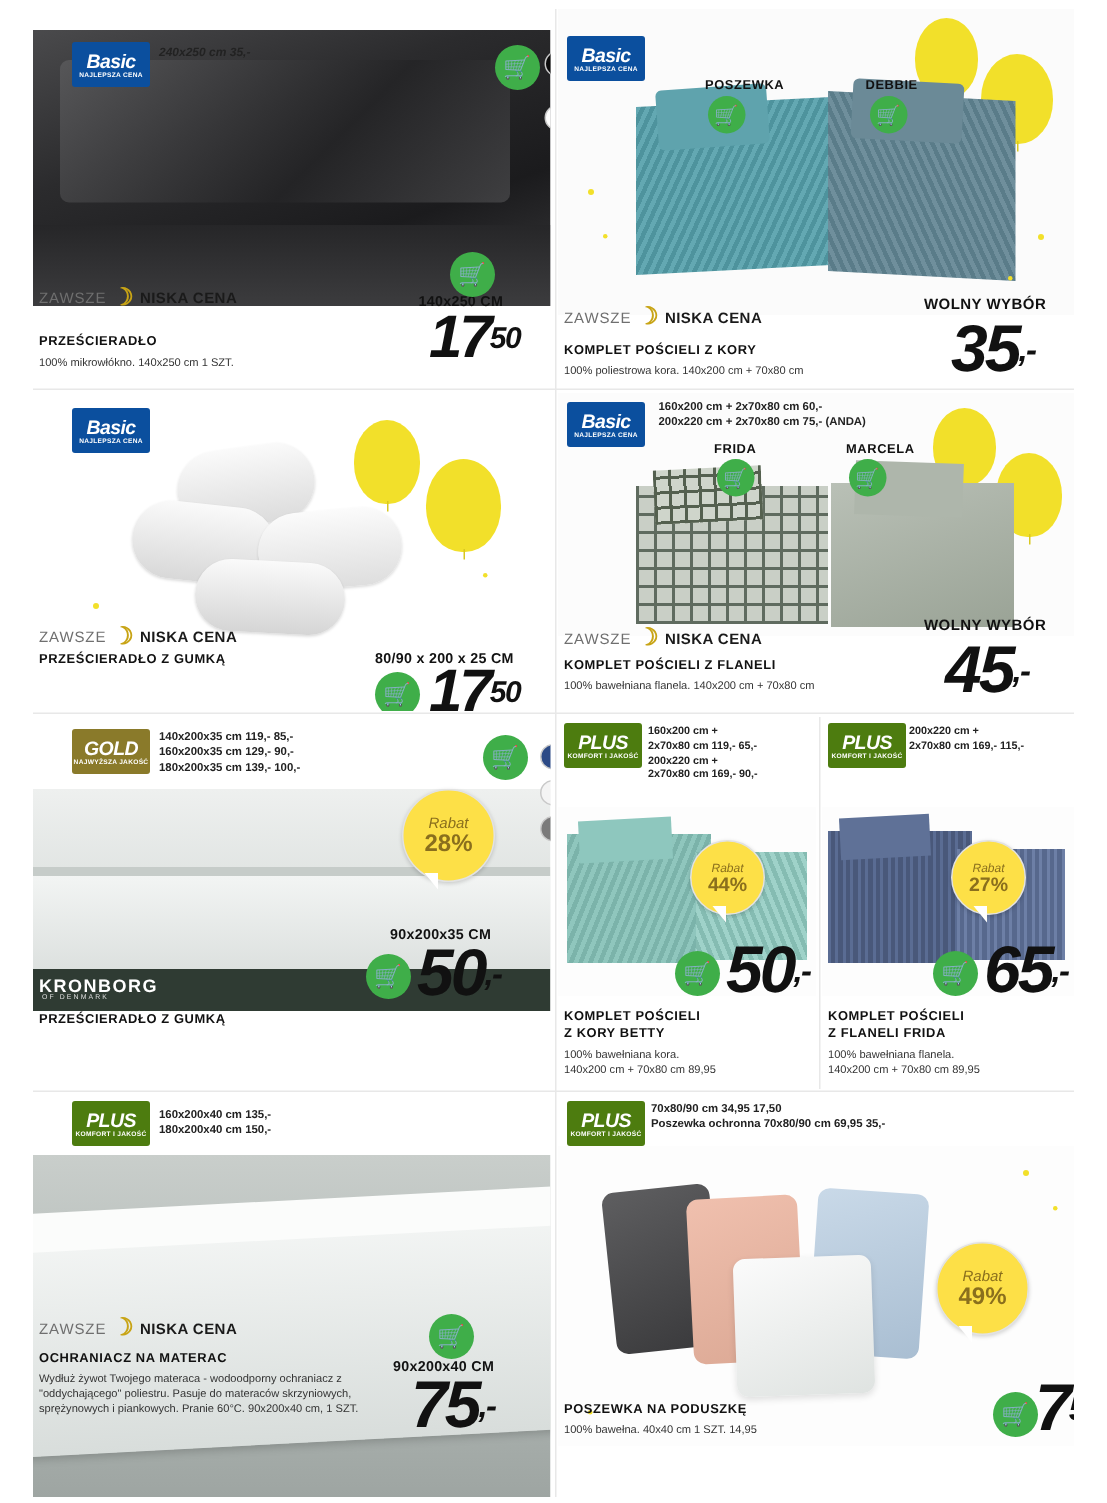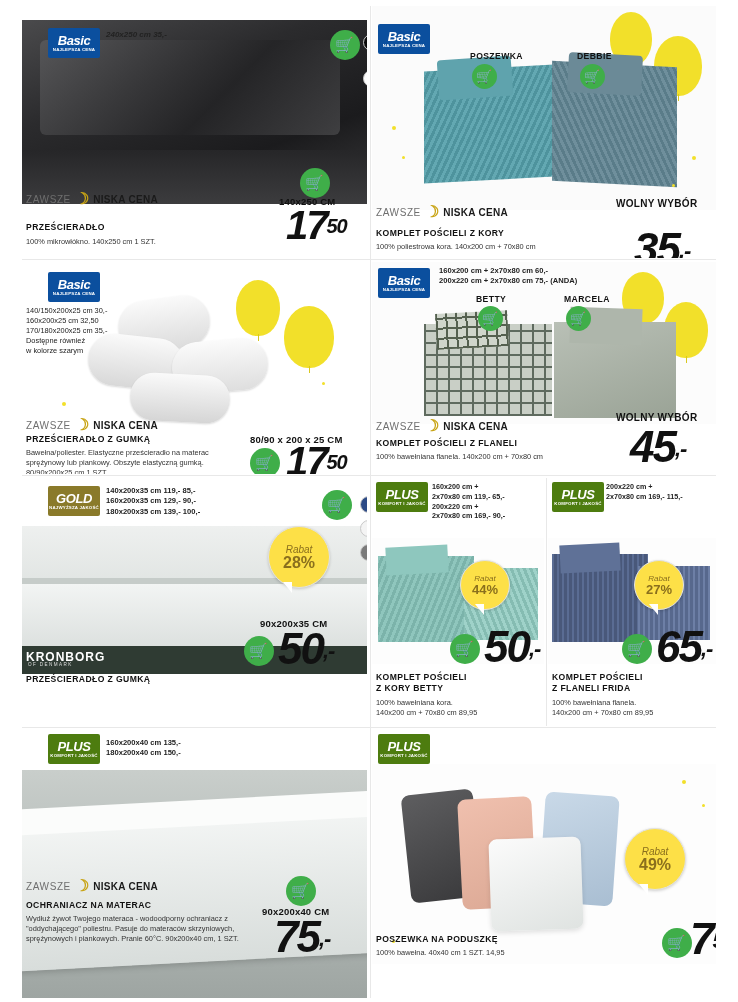--- a/index.html
+++ b/index.html
@@ -149,21 +149,21 @@
     <div class="cart sm" style="left:100px;top:58px;">🛒</div>
     <div class="cart sm" style="left:208px;top:58px;">🛒</div>
 
     <div class="znc" style="left:4px;top:198px;">
       <span class="w1">ZAWSZE</span>
         <span class="moon">☽</span>
         <span class="w2">NISKA CENA</span>
     </div>
 
     <div class="wolny" style="left:244px;top:192px;">WOLNY WYBÓR</div>
-    <div class="price big" style="left:262px;top:224px;text-align:center;">
+    <div class="price big" style="left:262px;top:208px;text-align:center;">
       <span class="int">35</span><span class="dec">,-</span>
     </div>
 
     <div class="prodname" style="left:4px;top:222px;">KOMPLET POŚCIELI Z KORY</div>
     <div class="desc" style="left:4px;top:236px;width:250px;">100% poliestrowa kora. 140x200 cm + 70x80 cm</div>
   </div>
 
   <div class="cell" style="left:22px;top:262px;width:345px;height:212px;">
     <div class="photo" style="left:0;top:0;width:345px;height:165px;background:#ffffff;">
       <div class="balloon" style="left:214px;top:18px;width:44px;height:56px;"></div>
@@ -174,40 +174,34 @@
       <div style="position:absolute;left:150px;top:78px;width:96px;height:52px;background:linear-gradient(180deg,#fbfbfb,#dedede);border-radius:26px;transform:rotate(-5deg);box-shadow:0 1px 2px rgba(0,0,0,.15);"></div>
       <div style="position:absolute;left:108px;top:112px;width:100px;height:48px;background:linear-gradient(180deg,#fafafa,#d5d5d5);border-radius:24px;transform:rotate(3deg);box-shadow:0 1px 2px rgba(0,0,0,.15);"></div>
       <div class="dot" style="left:40px;top:140px;width:4px;height:4px;"></div>
       <div class="dot" style="left:300px;top:120px;width:3px;height:3px;"></div>
     </div>
 
     <div class="badge badge-basic" style="left:26px;top:10px;">
       <span class="b1">Basic</span>
       <span class="b2">NAJLEPSZA CENA</span>
     </div>
-    <div class="specs" style="left:4px;top:44px;width:100px;white-space:pre-line;">140/150x200x25 cm 30,-
-160x200x25 cm 32,50
-170/180x200x25 cm 35,-
-Dostępne również
-w kolorze szarym</div>
 
     <div class="znc" style="left:4px;top:155px;">
       <span class="w1">ZAWSZE</span>
         <span class="moon">☽</span>
         <span class="w2">NISKA CENA</span>
     </div>
 
     <div class="sizeband" style="left:228px;top:172px;">80/90 x 200 x 25 CM</div>
     <div class="cart" style="left:228px;top:186px;">🛒</div>
     <div class="price" style="left:264px;top:182px;">
       <span class="int">17</span><span class="dec">50</span>
     </div>
 
     <div class="prodname" style="left:4px;top:172px;">PRZEŚCIERADŁO Z GUMKĄ</div>
-    <div class="desc" style="left:4px;top:186px;width:218px;">Bawełna/poliester. Elastyczne prześcieradło na materac sprężynowy lub piankowy. Obszyte elastyczną gumką. 80/90x200x25 cm 1 SZT.</div>
   </div>
 
   <div class="cell" style="left:372px;top:262px;width:344px;height:212px;">
     <div class="photo" style="left:0;top:0;width:344px;height:162px;background:#fcfcfc;">
       <div class="balloon" style="left:250px;top:10px;width:42px;height:52px;"></div>
       <div class="balloon" style="left:292px;top:40px;width:44px;height:56px;"></div>
       <div style="position:absolute;left:52px;top:62px;width:128px;height:92px;background:
         repeating-linear-gradient(0deg,#5f6b5f 0 2px,transparent 2px 12px),
         repeating-linear-gradient(90deg,#5f6b5f 0 2px,transparent 2px 12px),#c9cfc6;"></div>
       <div style="position:absolute;left:182px;top:60px;width:122px;height:96px;background:linear-gradient(160deg,#b9c0b6,#9aa396);"></div>
@@ -217,21 +211,21 @@
       <div style="position:absolute;left:198px;top:46px;width:72px;height:36px;background:#aeb6ab;transform:rotate(2deg);"></div>
     </div>
 
     <div class="badge badge-basic" style="left:6px;top:6px;">
       <span class="b1">Basic</span>
       <span class="b2">NAJLEPSZA CENA</span>
     </div>
     <div class="specs" style="left:67px;top:4px;font-weight:bold;font-size:7.6px;white-space:pre-line;">160x200 cm + 2x70x80 cm 60,-
 200x220 cm + 2x70x80 cm 75,- (ANDA)</div>
 
-    <div class="prodname" style="left:104px;top:32px;">BETTY</div>
+    <div class="prodname" style="left:104px;top:32px;">FRIDA</div>
     <div class="prodname" style="left:192px;top:32px;">MARCELA</div>
     <div class="cart sm" style="left:106px;top:44px;">🛒</div>
     <div class="cart sm" style="left:194px;top:44px;">🛒</div>
 
     <div class="znc" style="left:4px;top:156px;">
       <span class="w1">ZAWSZE</span>
         <span class="moon">☽</span>
         <span class="w2">NISKA CENA</span>
     </div>
 
@@ -380,20 +374,22 @@
       <div style="position:absolute;left:34px;top:28px;width:72px;height:108px;background:linear-gradient(160deg,#5e5e60,#39393b);border-radius:8px;transform:rotate(-6deg);"></div>
       <div style="position:absolute;left:88px;top:34px;width:74px;height:110px;background:linear-gradient(160deg,#f0c0ae,#dba894);border-radius:8px;transform:rotate(-3deg);"></div>
       <div style="position:absolute;left:170px;top:30px;width:74px;height:110px;background:linear-gradient(160deg,#c9d9e8,#a9bed2);border-radius:8px;transform:rotate(4deg);"></div>
       <div style="position:absolute;left:118px;top:74px;width:92px;height:92px;background:linear-gradient(160deg,#fbfbfb,#dfe3e1);border-radius:8px;transform:rotate(-2deg);box-shadow:0 2px 5px rgba(0,0,0,.12);"></div>
     </div>
 
     <div class="badge badge-plus" style="left:6px;top:4px;">
       <span class="b1">PLUS</span>
       <span class="b2">KOMFORT I JAKOŚĆ</span>
     </div>
+    <div class="specs" style="left:62px;top:4px;font-weight:bold;font-size:7.6px;white-space:pre-line;">70x80/90 cm 34,95 17,50
+Poszewka ochronna 70x80/90 cm 69,95 35,-</div>
 
     <div class="rabat" style="left:252px;top:98px;">
       <span class="r1">Rabat</span>
       <span class="r2">49%</span>
     </div>
 
     <div class="cart" style="left:290px;top:198px;">🛒</div>
     <div class="price big" style="left:318px;top:190px;">
       <span class="int">7</span><span class="dec">50</span>
     </div>

